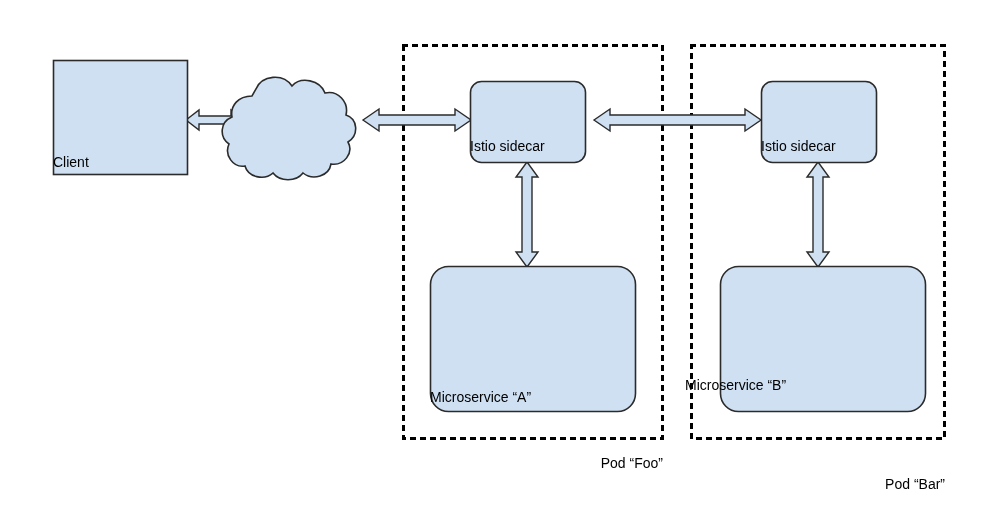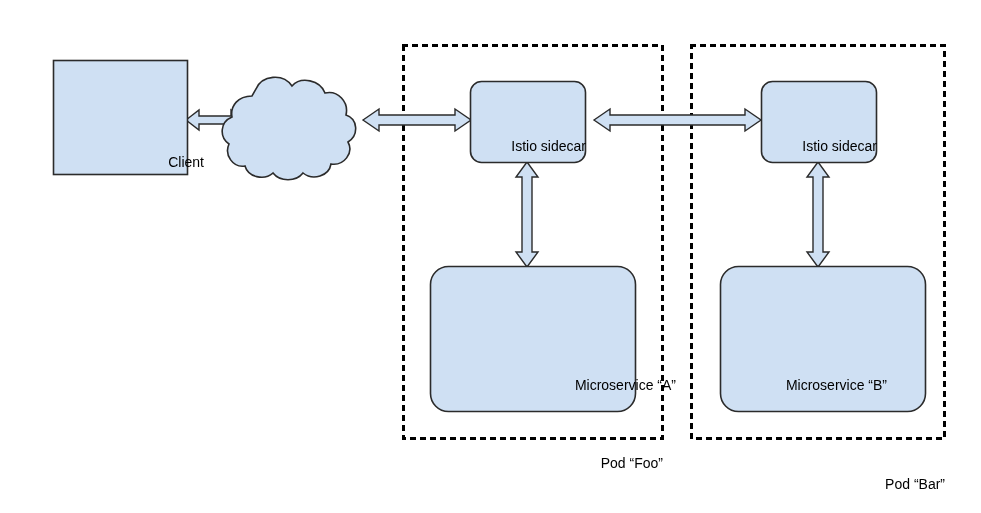--- a/index.html
+++ b/index.html
@@ -18,21 +18,21 @@
     position: absolute;
     left: 0; top: 0;
     width: 981px;
     height: 513px;
   }
   .node-label {
     position: absolute;
     font-family: "Liberation Sans", sans-serif;
     font-size: 14px;
     color: #000000;
-    text-align: right;
+    text-align: left;
     white-space: nowrap;
     line-height: 1;
   }
   .pod-caption {
     position: absolute;
     font-family: "Liberation Sans", sans-serif;
     font-size: 14px;
     color: #000000;
     text-align: right;
     white-space: nowrap;
@@ -104,19 +104,19 @@
   <rect x="720.5" y="266.5" width="205" height="145" rx="18" ry="18" fill="#cfe0f3" stroke="#2b2b2b" stroke-width="1.6"></rect>
 
 </svg>
 
 <div class="node-label" style="left:53px; top:155px; width:151px;">Client</div>
 
 <div class="node-label" style="left:470px; top:139px; width:116px;">Istio sidecar</div>
 
 <div class="node-label" style="left:761px; top:139px; width:116px;">Istio sidecar</div>
 
-<div class="node-label" style="left:430px; top:378px; width:246px;">Microservice “A”</div>
+<div class="node-label" style="left:430px; top:390px; width:246px;">Microservice “A”</div>
 
 <div class="node-label" style="left:685px; top:378px; width:202px;">Microservice “B”</div>
 
 <div class="pod-caption" style="left:403px; top:456px; width:260px;">Pod “Foo”</div>
 
 <div class="pod-caption" style="left:691px; top:456px; width:254px;margin-top:21px;">Pod “Bar”</div>
 
 </body></html>

